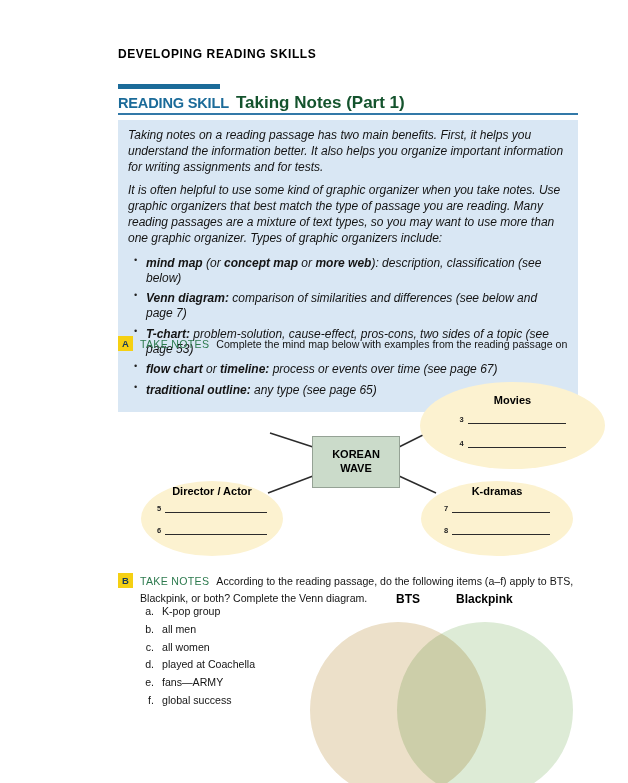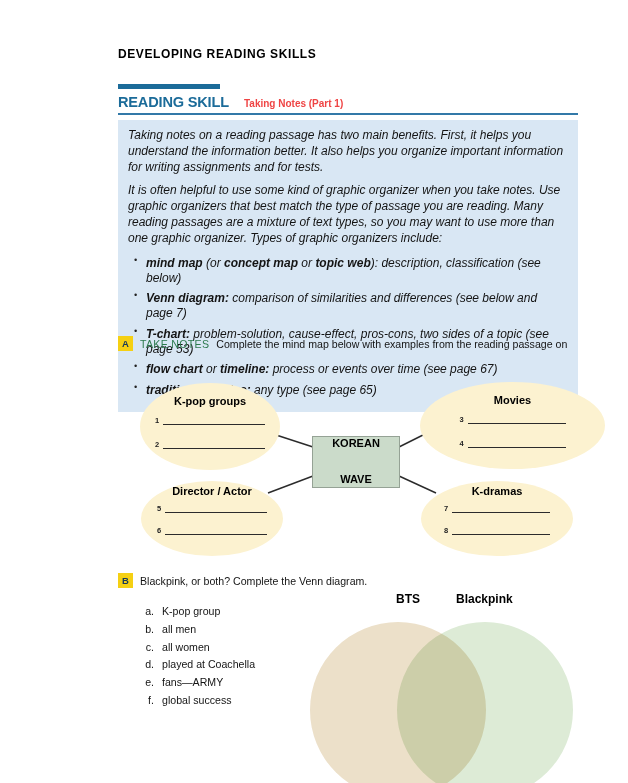--- a/index.html
+++ b/index.html
@@ -21,21 +21,21 @@
   }
   .skill-row {
     position: absolute; left: 118px; top: 93px; width: 460px; height: 20px;
     display: flex; align-items: baseline;
   }
   .skill-label {
     font-size: 15.5px; font-weight: bold; color: #1b6b99;
     letter-spacing: -0.2px; transform: scaleX(0.94); transform-origin: left;
     display: inline-block;
   }
-  .skill-title { font-size: 10px; font-weight: bold; color: #ef4444; margin-left: 8px; }
+  .skill-title { font-size: 17px; font-weight: bold; color: #14532d; }
   .skill-rule {
     position: absolute; left: 118px; top: 113px; width: 460px; height: 2px;
     background: #3279a8;
   }
   
   .skill-box {
     position: absolute; left: 118px; top: 120px; width: 460px; min-height: 197px;
     background: #d9e7f4; padding: 8px 12px 9px 10px;
     font-size: 12px; line-height: 1.32; color: #141414; font-style: italic;
   }
@@ -75,21 +75,21 @@
   .oval-n3 h3, .oval-n4 h3 { margin-top: 4px; }
   .oval-n1 .blank, .oval-n3 .blank { width: 110px; }
   .oval-n2 .blank, .oval-n4 .blank { width: 106px; }
   .oval-n1 .blank1, .oval-n2 .blank1 { margin-top: 7px; }
   .oval-n1 .blank2, .oval-n2 .blank2 { margin-top: 13px; }
   .oval-n3 .blank1, .oval-n4 .blank1 { margin-top: 5px; }
   .oval-n3 .blank2, .oval-n4 .blank2 { margin-top: 11px; }
   .center-box {
     position: absolute; left: 312px; top: 61px; width: 88px; height: 52px;
     background: #cbdbca; border: 1px solid #95a295;
-    display: flex; flex-direction: column; align-items: center; justify-content: space-between;
+    display: flex; flex-direction: column; align-items: center; justify-content: center;
     font-size: 11px; font-weight: bold; line-height: 1.25; color: #000;
   }
   .connectors { position: absolute; left: 0; top: 0; width: 628px; height: 200px; }
   
   .item-list { position: absolute; left: 141px; top: 605px; font-size: 10.6px; color: #141414; }
   .item { display: flex; height: 17.8px; align-items: flex-start; }
   .item .letter { width: 13px; text-align: right; margin-right: 8px; }
   .venn-label { position: absolute; top: 592px; font-size: 12px; font-weight: bold; color: #000; }
   .venn-label-left  { left: 380px; width: 56px; text-align: center; }
   .venn-label-right { left: 456px; width: 56px; text-align: center; }
@@ -111,21 +111,21 @@
   <div class="skill-row">
     <span class="skill-label">READING SKILL</span>
     <span class="skill-title">Taking Notes (Part 1)</span>
   </div>
   <div class="skill-rule"></div>
 
   <div class="skill-box">
     <p>Taking notes on a reading passage has two main benefits. First, it helps you understand the information better. It also helps you organize important information for writing assignments and for tests.</p>
     <p>It is often helpful to use some kind of graphic organizer when you take notes. Use graphic organizers that best match the type of passage you are reading. Many reading passages are a mixture of text types, so you may want to use more than one graphic organizer. Types of graphic organizers include:</p>
     <ul>
-      <li><span class="b">mind map</span><span> (or </span><span class="b">concept map</span><span> or </span><span class="b">topic web</span><span>): description, classification (see below)</span></li>
+      <li><span class="b">mind map</span><span> (or </span><span class="b">concept map</span><span> or </span><span class="b">more web</span><span>): description, classification (see below)</span></li>
       <li><span class="b">Venn diagram:</span><span> comparison of similarities and differences (see below and page 7)</span></li>
       <li><span class="b">T-chart:</span><span> problem-solution, cause-effect, pros-cons, two sides of a topic (see page 53)</span></li>
       <li><span class="b">flow chart</span><span> or </span><span class="b">timeline:</span><span> process or events over time (see page 67)</span></li>
       <li><span class="b">traditional outline:</span><span> any type (see page 65)</span></li>
     </ul>
   </div>
 
   <div class="activity" style="top:336px">
     <span class="badge">A</span>
     <div class="instr">
@@ -134,31 +134,20 @@
   </div>
 
   <div class="mindmap">
     <svg class="connectors" viewBox="0 0 628 200" width="628" height="200">
       <line x1="270" y1="58" x2="313" y2="72" stroke="#2b2b2b" stroke-width="1.4"></line>
       <line x1="268" y1="118" x2="313" y2="101" stroke="#2b2b2b" stroke-width="1.4"></line>
       <line x1="399" y1="72" x2="435" y2="54" stroke="#2b2b2b" stroke-width="1.4"></line>
       <line x1="399" y1="101" x2="436" y2="118" stroke="#2b2b2b" stroke-width="1.4"></line>
     </svg>
 
-    <div class="oval oval-n1">
-      <h3>K-pop groups</h3>
-      <div class="blank blank1">
-          <span class="num">1</span>
-          <span class="line"></span>
-        </div>
-      <div class="blank blank2">
-          <span class="num">2</span>
-          <span class="line"></span>
-        </div>
-    </div>
 
     <div class="oval oval-n2">
       <h3>Movies</h3>
       <div class="blank blank1">
           <span class="num">3</span>
           <span class="line"></span>
         </div>
       <div class="blank blank2">
           <span class="num">4</span>
           <span class="line"></span>
@@ -191,20 +180,21 @@
 
     <div class="center-box">
       <span>KOREAN</span>
       <span>WAVE</span>
     </div>
   </div>
 
   <div class="activity" style="top:573px">
     <span class="badge">B</span>
     <div class="instr">
+      <div><span class="tag">TAKE NOTES</span><span>According to the reading passage, do the following items (a–f) apply to BTS,</span></div>
       <div>Blackpink, or both? Complete the Venn diagram.</div>
     </div>
   </div>
 
   <div class="item-list">
     <div class="item">
         <span class="letter">a.</span>
         <span>K-pop group</span>
       </div>
     <div class="item">

